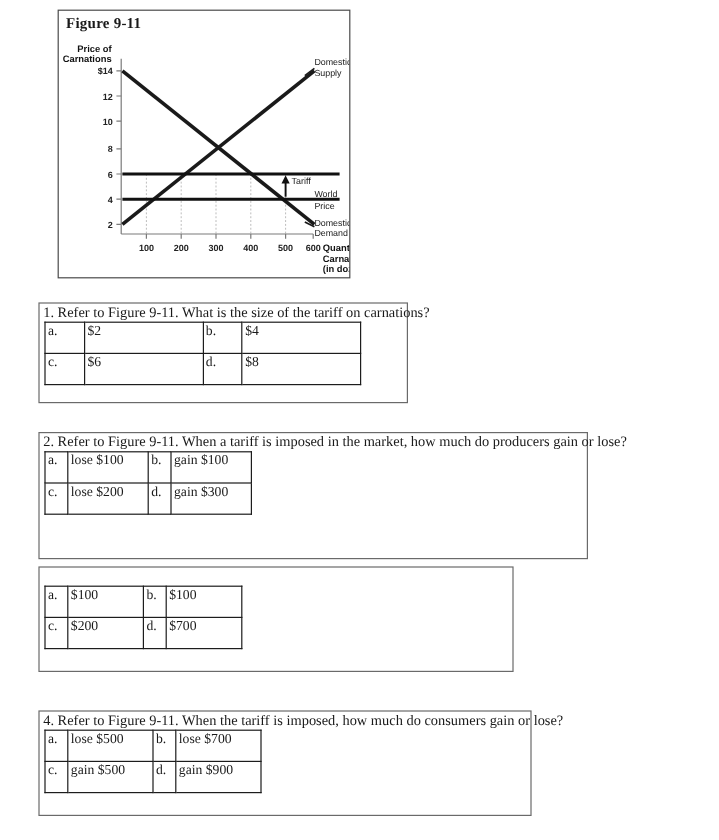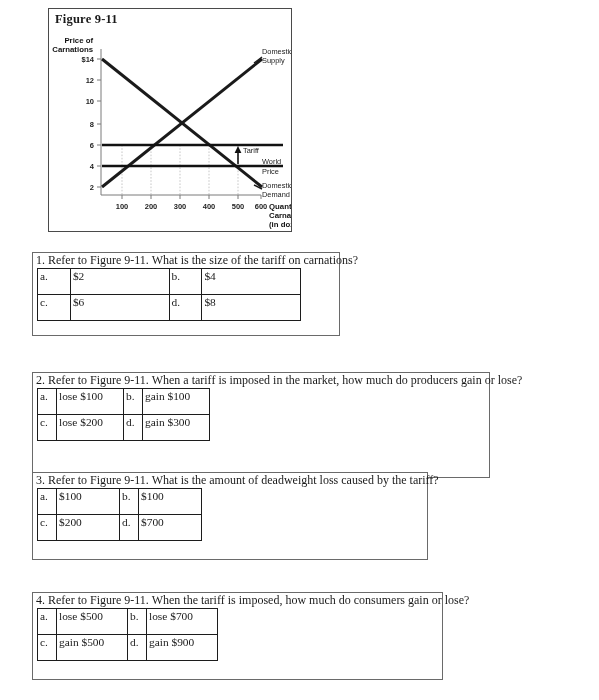--- a/index.html
+++ b/index.html
@@ -195,42 +195,41 @@
     <tr>
       <td class="letter">c.</td>
       <td class="val">$6</td>
       <td class="letter">d.</td>
       <td class="val">$8</td>
     </tr>
   </tbody>
     </table>
 </div>
 
-<div class="qbox" style="left:32px; top:360px; width:458px; height:106px;margin-top:12px;">
+<div class="qbox" style="left:32px; top:360px; width:458px; height:106px;">
   <div class="qtext">2. Refer to Figure 9-11. When a tariff is imposed in the market, how much do producers gain or lose?</div>
   <table class="ans-table" style="width:152px;">
     <tbody>
         <tr>
       <td class="letter">a.</td>
       <td class="val" style="width:62px">lose $100</td>
       <td class="letter">b.</td>
       <td class="val" style="width:62px">gain $100</td>
     </tr>
     <tr>
       <td class="letter">c.</td>
       <td class="val">lose $200</td>
       <td class="letter">d.</td>
       <td class="val">gain $300</td>
     </tr>
   </tbody>
     </table>
 </div>
 
 <div class="qbox" style="left:32px; top:472px; width:396px; height:88px;">
-  <div class="qtext">3. Refer to Figure 9-11. What is the amount of deadweight loss caused by the tariff?</div>
   <table class="ans-table" style="width:144px;">
     <tbody>
         <tr>
       <td class="letter">a.</td>
       <td class="val" style="width:58px">$100</td>
       <td class="letter">b.</td>
       <td class="val" style="width:58px">$100</td>
     </tr>
     <tr>
       <td class="letter">c.</td>

